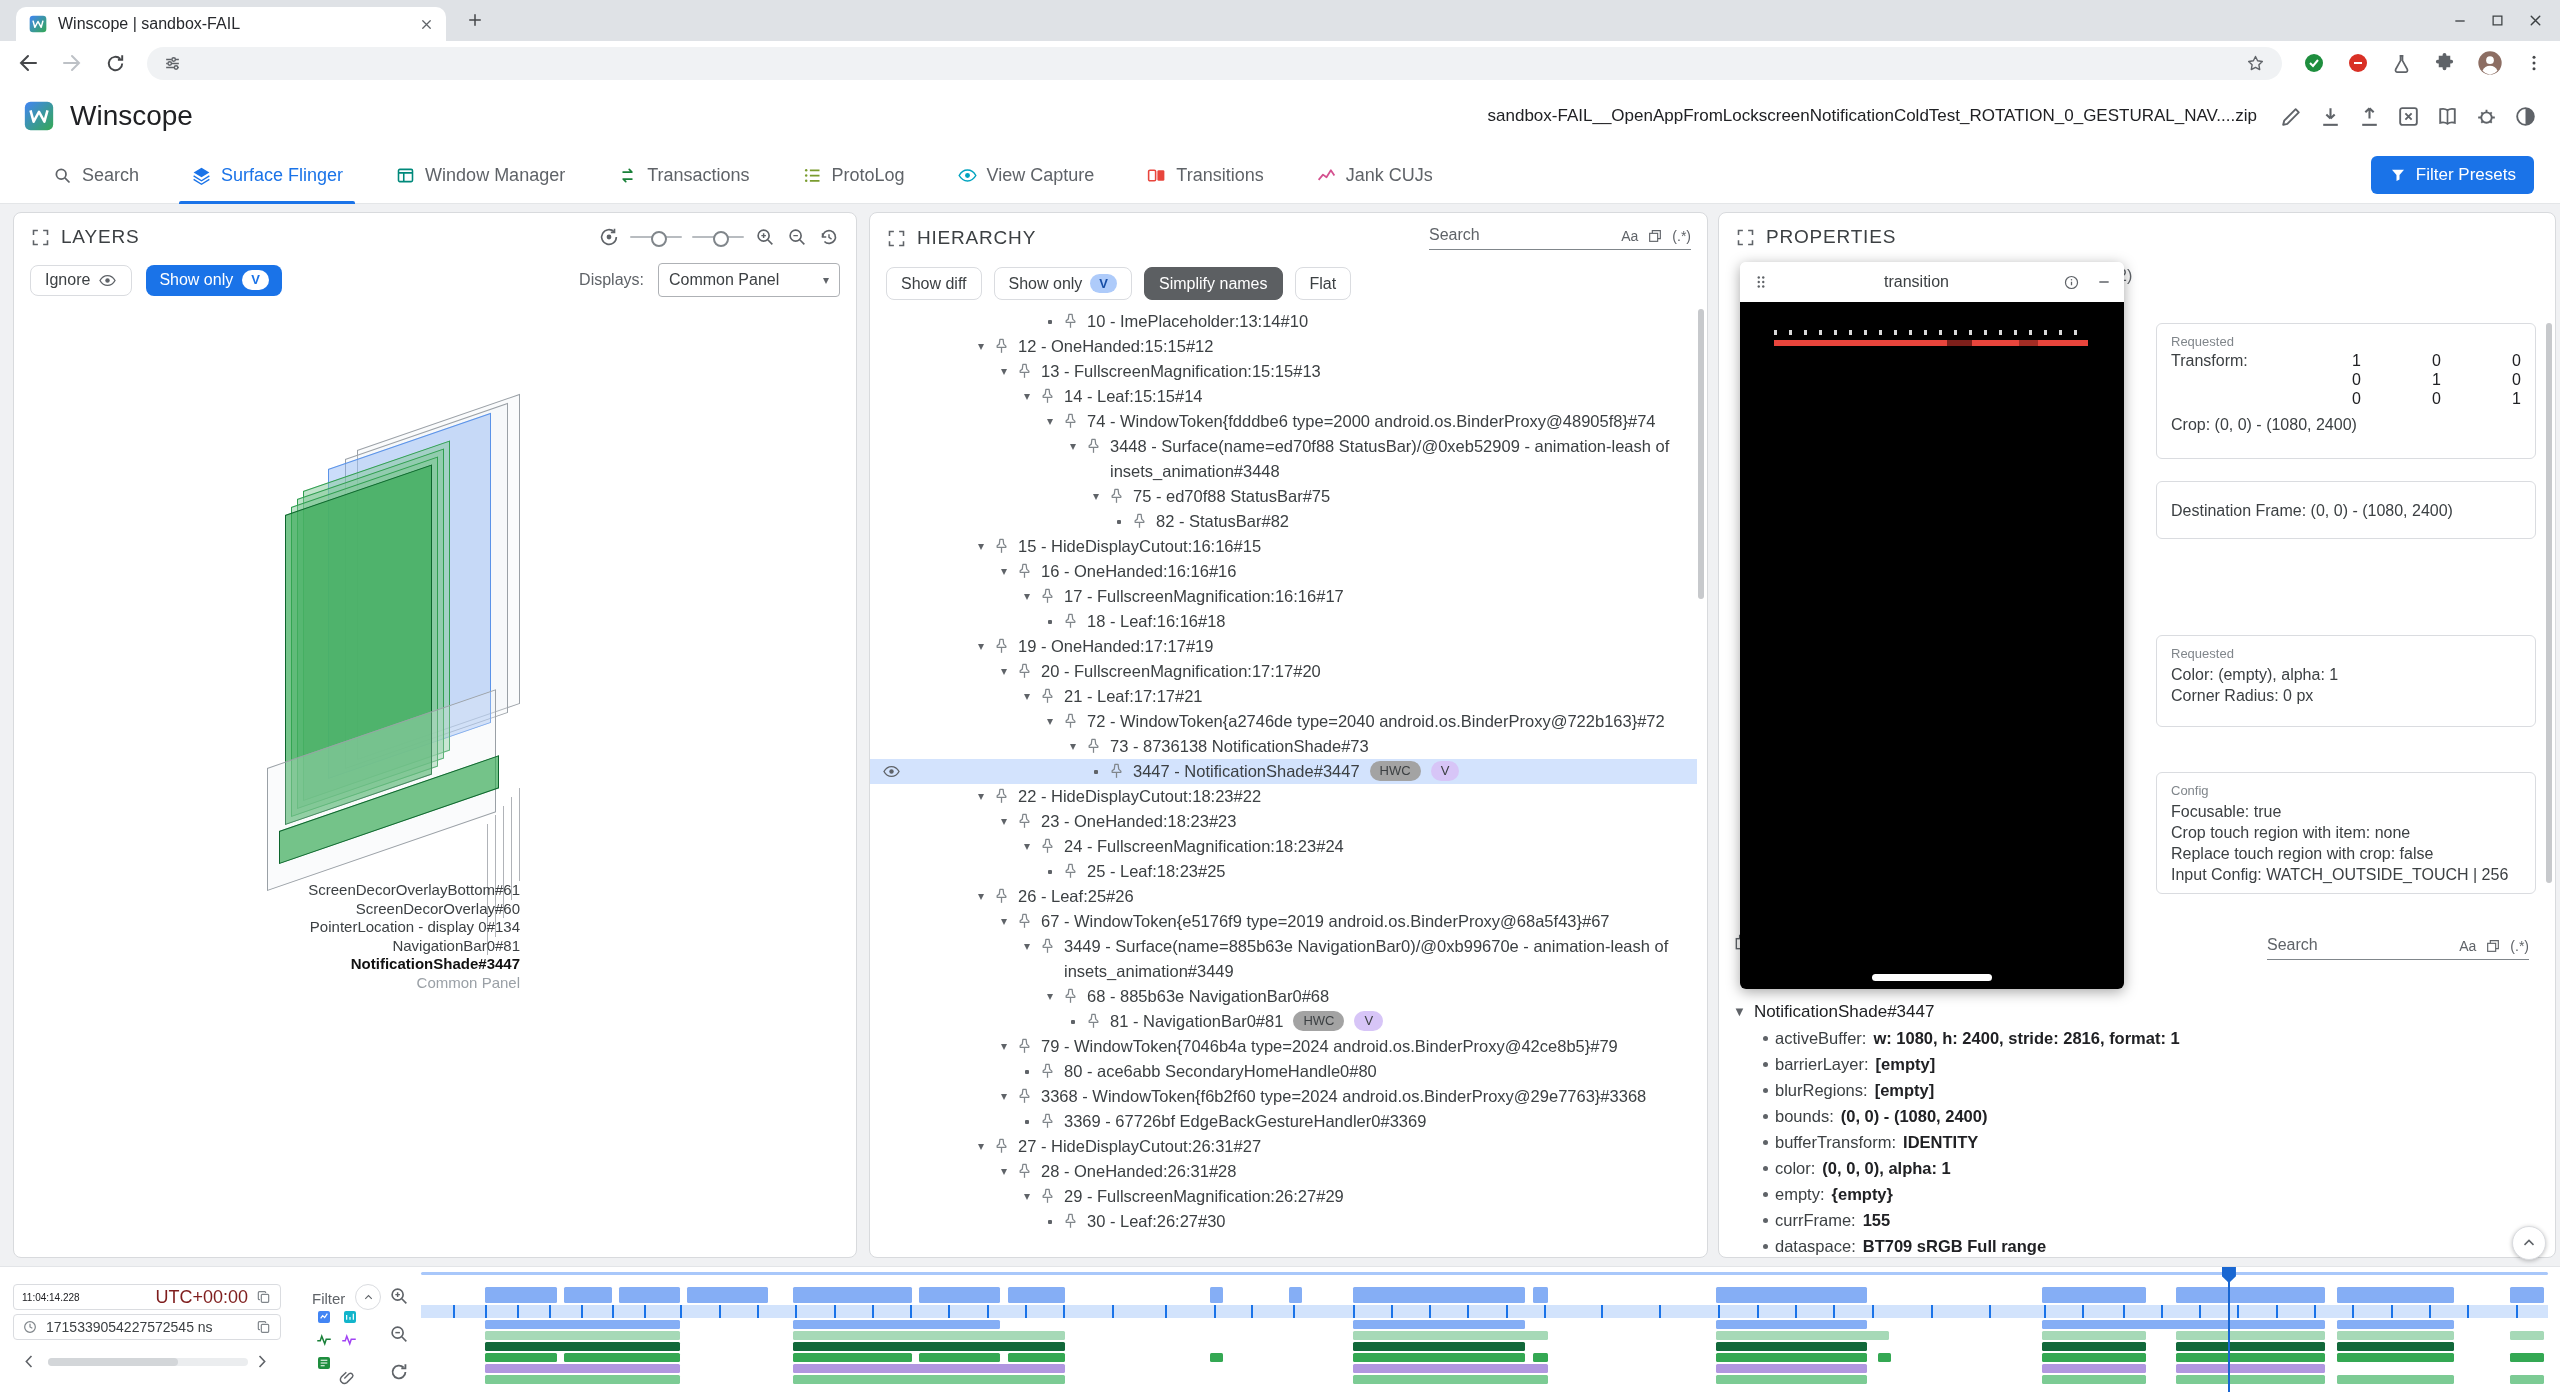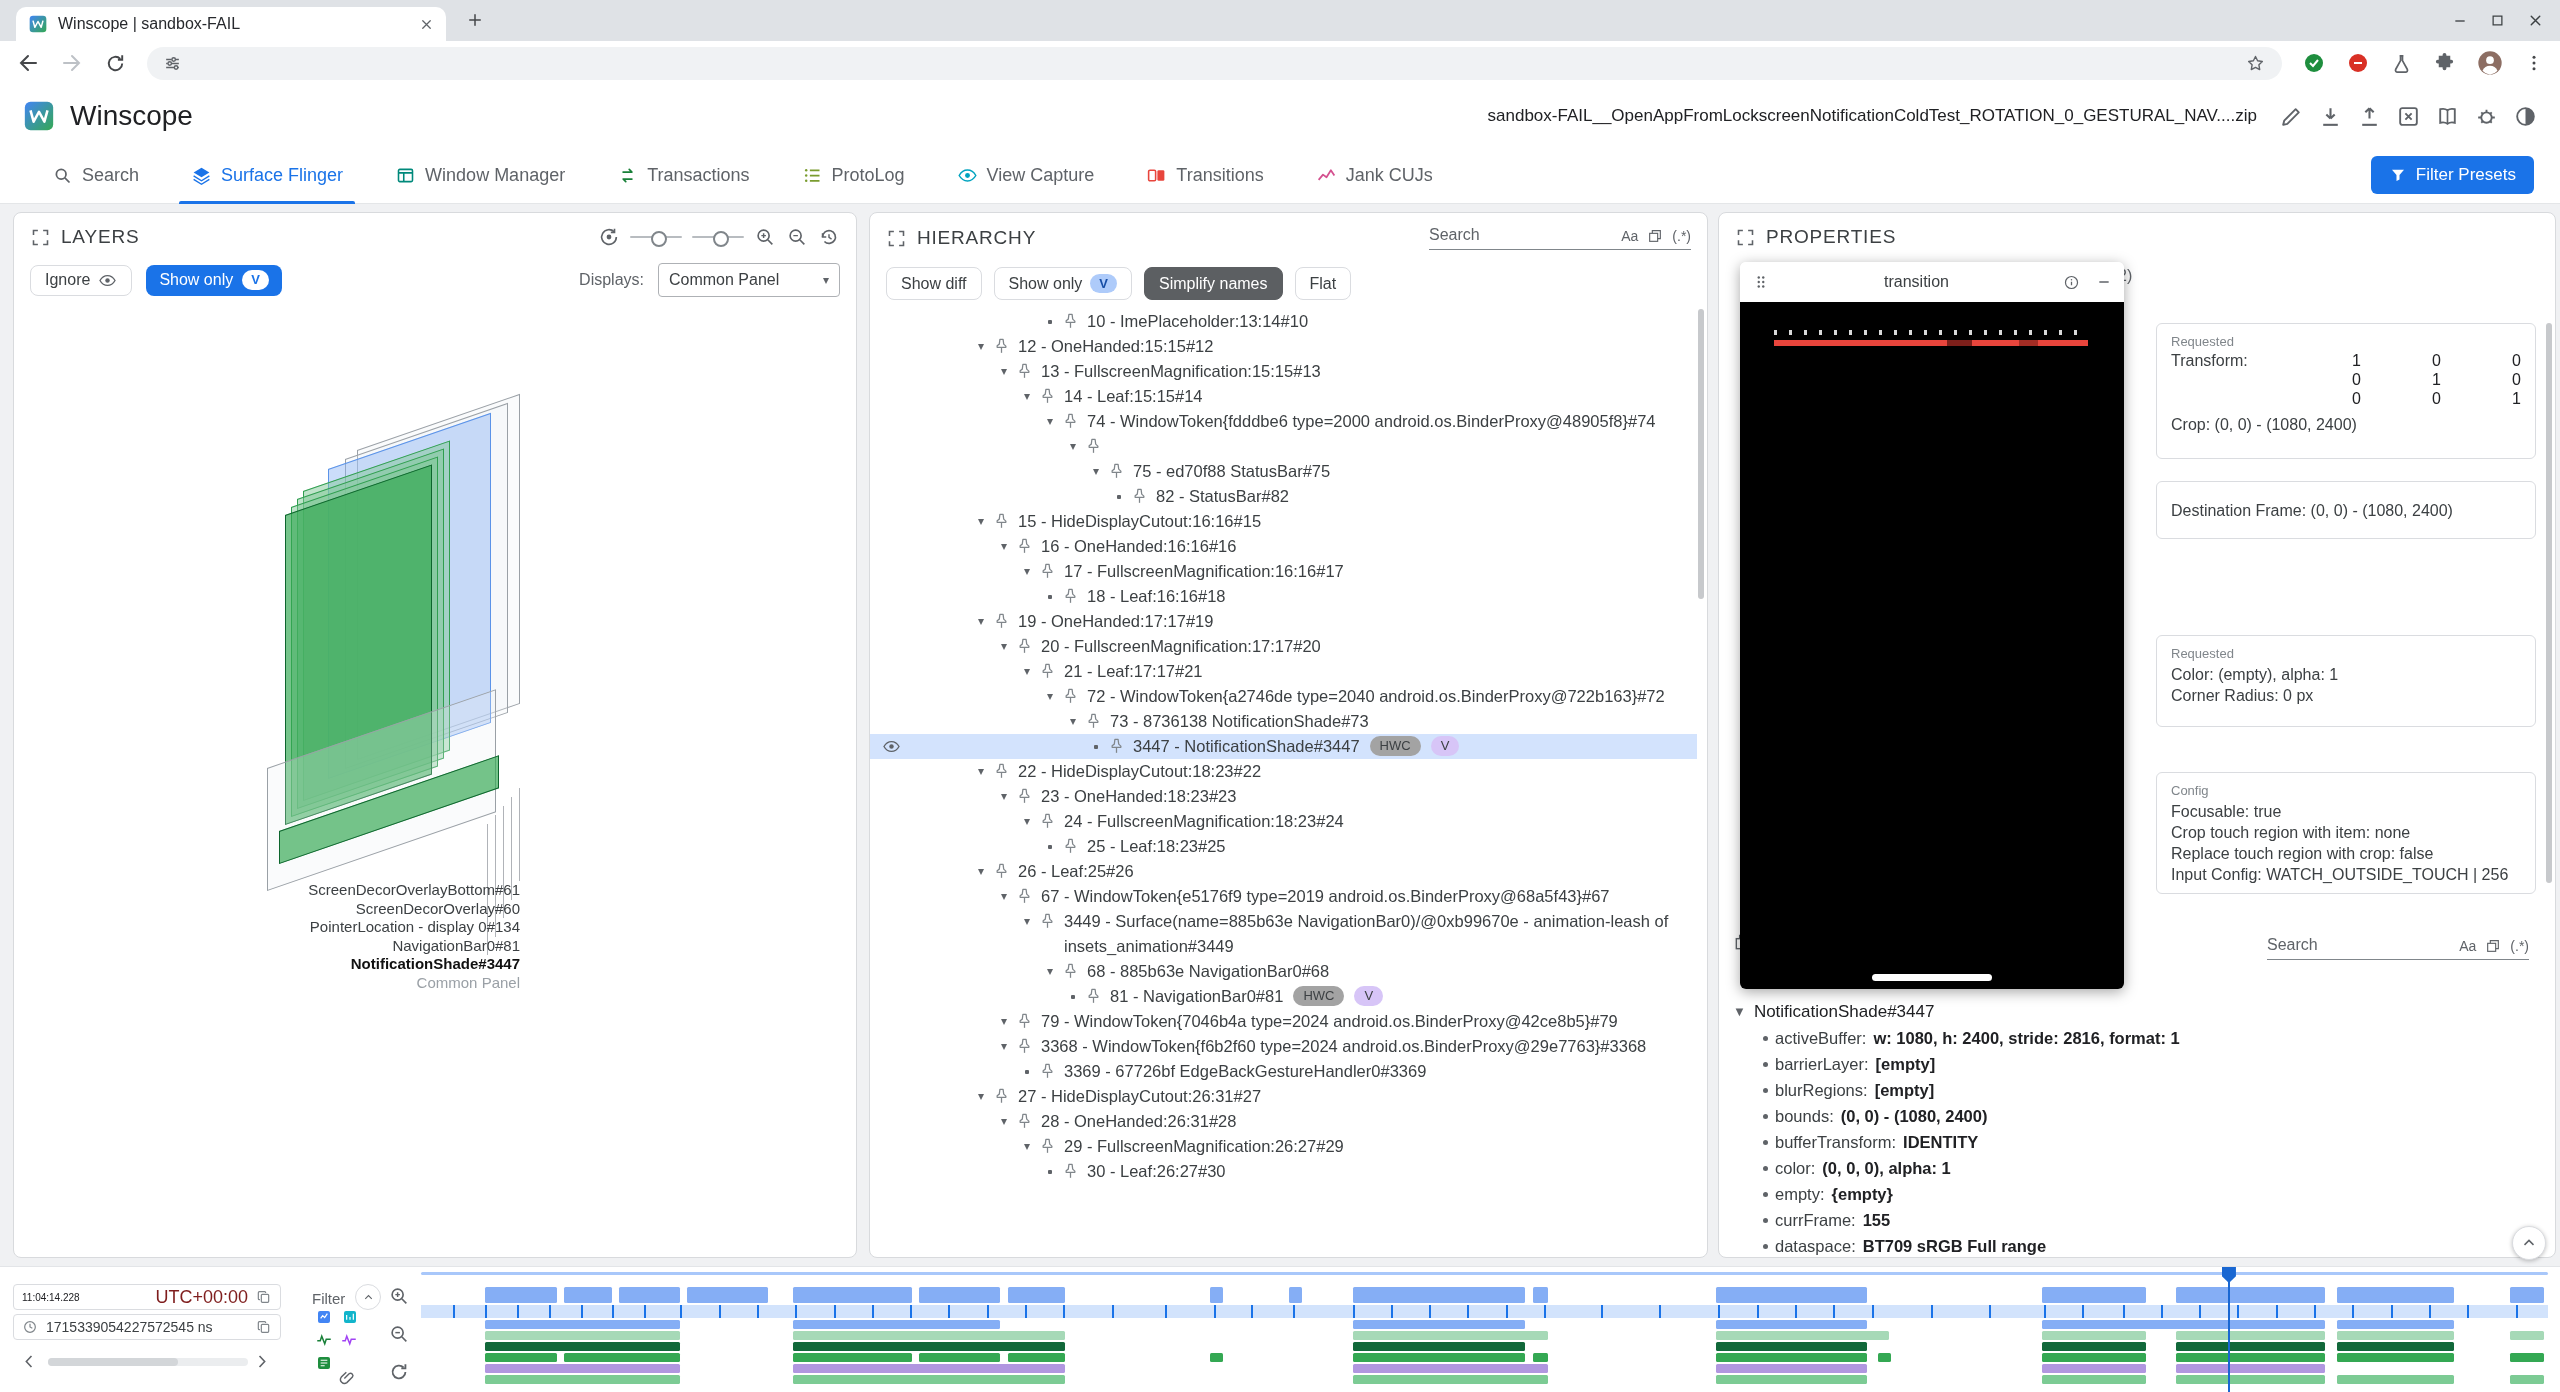--- a/index.html
+++ b/index.html
@@ -552,20 +552,21 @@
             <span class="ttext">74 - WindowToken{fdddbe6 type=2000 android.os.BinderProxy@48905f8}#74</span>
           </div>
           <div class="trow" style="padding-left: 192px;">
             <span class="arr">▾</span>
             <span class="ic pin">
               <svg viewBox="0 0 24 24">
                 <path d="M10 3h4l.8 6 2.7 2.5v1.5H6.5V11L9.2 9z" fill="none" stroke="currentColor" stroke-width="1.6" stroke-linejoin="round"></path>
                 <path d="M12 13v7" stroke="currentColor" stroke-width="1.6"></path>
               </svg>
             </span>
+            <span class="ttext">3448 - Surface(name=ed70f88 StatusBar)/@0xeb52909 - animation-leash of insets_animation#3448</span>
           </div>
           <div class="trow" style="padding-left: 215px;">
             <span class="arr">▾</span>
             <span class="ic pin">
               <svg viewBox="0 0 24 24">
                 <path d="M10 3h4l.8 6 2.7 2.5v1.5H6.5V11L9.2 9z" fill="none" stroke="currentColor" stroke-width="1.6" stroke-linejoin="round"></path>
                 <path d="M12 13v7" stroke="currentColor" stroke-width="1.6"></path>
               </svg>
             </span>
             <span class="ttext">75 - ed70f88 StatusBar#75</span>
@@ -782,20 +783,30 @@
           </div>
           <div class="trow" style="padding-left: 123px;">
             <span class="arr">▾</span>
             <span class="ic pin">
               <svg viewBox="0 0 24 24">
                 <path d="M10 3h4l.8 6 2.7 2.5v1.5H6.5V11L9.2 9z" fill="none" stroke="currentColor" stroke-width="1.6" stroke-linejoin="round"></path>
                 <path d="M12 13v7" stroke="currentColor" stroke-width="1.6"></path>
               </svg>
             </span>
             <span class="ttext">79 - WindowToken{7046b4a type=2024 android.os.BinderProxy@42ce8b5}#79</span>
+          </div>
+          <div class="trow" style="padding-left: 146px;">
+            <span class="bullet"></span>
+            <span class="ic pin">
+              <svg viewBox="0 0 24 24">
+                <path d="M10 3h4l.8 6 2.7 2.5v1.5H6.5V11L9.2 9z" fill="none" stroke="currentColor" stroke-width="1.6" stroke-linejoin="round"></path>
+                <path d="M12 13v7" stroke="currentColor" stroke-width="1.6"></path>
+              </svg>
+            </span>
+            <span class="ttext">80 - ace6abb SecondaryHomeHandle0#80</span>
           </div>
           <div class="trow" style="padding-left: 123px;">
             <span class="arr">▾</span>
             <span class="ic pin">
               <svg viewBox="0 0 24 24">
                 <path d="M10 3h4l.8 6 2.7 2.5v1.5H6.5V11L9.2 9z" fill="none" stroke="currentColor" stroke-width="1.6" stroke-linejoin="round"></path>
                 <path d="M12 13v7" stroke="currentColor" stroke-width="1.6"></path>
               </svg>
             </span>
             <span class="ttext">3368 - WindowToken{f6b2f60 type=2024 android.os.BinderProxy@29e7763}#3368</span>

